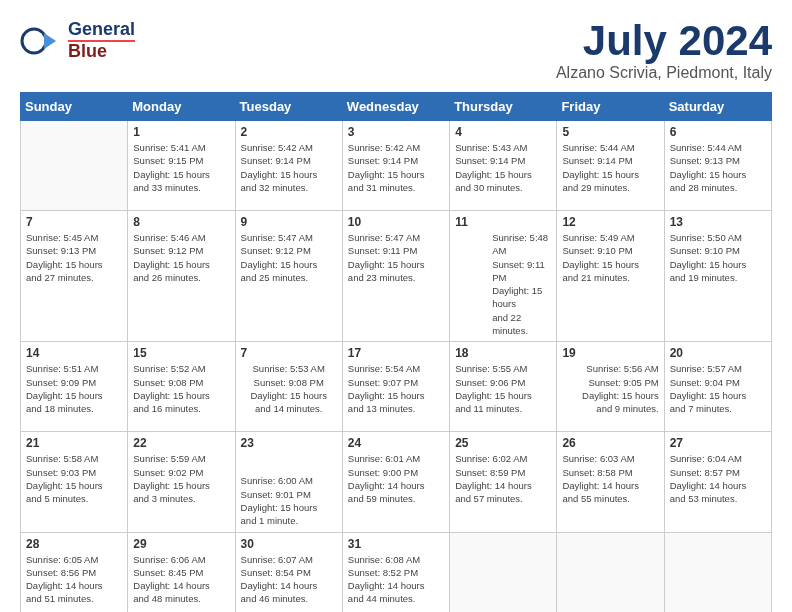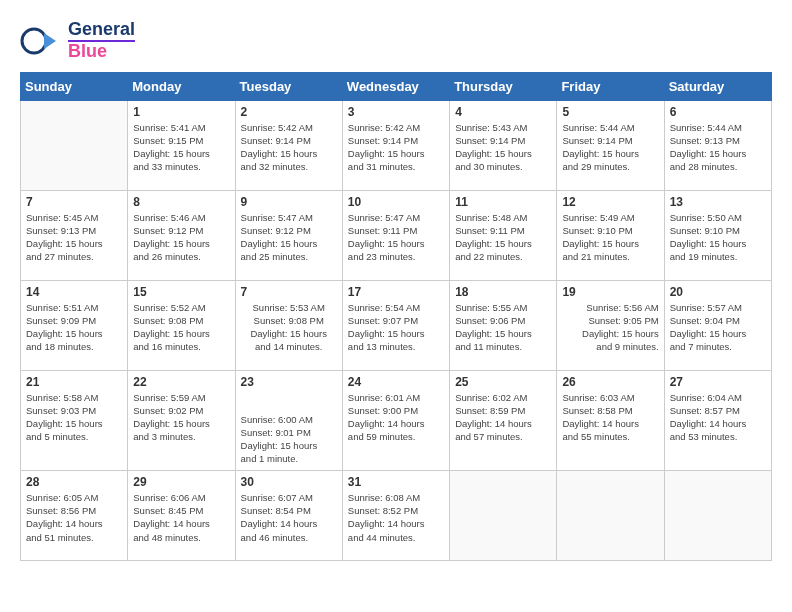--- a/index.html
+++ b/index.html
@@ -80,23 +80,27 @@
   <div class="logo">
     <div style="display:flex;align-items:center;gap:12px;">
       <div style="position:relative;width:36px;height:36px;">
         <svg width="36" height="36" viewBox="0 0 36 36">
           <circle cx="14" cy="18" r="12" fill="none" stroke="#1a3a6b" stroke-width="3"></circle>
           <polygon points="24,10 36,18 24,26" fill="#4a90d9"></polygon>
         </svg>
       </div>
       <div>
         <div style="font-size:18px;font-weight:bold;color:#1a3a6b;line-height:1.1;">General</div>
-        <div style="font-size:18px;font-weight:bold;color:#ec4899;line-height:1.1;border-top:2px solid #6d28d9;">Blue</div>
+        <div style="font-size:18px;font-weight:bold;color:#7f1d1d;line-height:1.1;border-top:2px solid #ef4444;">Blue</div>
       </div>
     </div>
+  </div>
+  <div class="title-block">
+    <div class="month-title">July 2024</div>
+    <div class="location-title">Alzano Scrivia, Piedmont, Italy</div>
   </div>
 </div>
 
 <table class="calendar">
   <thead>
     <tr id="weekday-header">
         <th>Sunday</th>
         <th>Monday</th>
         <th>Tuesday</th>
         <th>Wednesday</th>
@@ -175,21 +179,21 @@
         </td>
         <td>
           <span class="day-num">10</span>
           <div class="day-info" style="white-space: pre-line;">Sunrise: 5:47 AM
 Sunset: 9:11 PM
 Daylight: 15 hours
 and 23 minutes.</div>
         </td>
         <td>
           <span class="day-num">11</span>
-          <div class="day-info" style="white-space: pre-line;">Sunrise: 5:48 AM
+          <div class="day-info" style="white-space: pre-line; margin-left: 37px;">Sunrise: 5:48 AM
 Sunset: 9:11 PM
 Daylight: 15 hours
 and 22 minutes.</div>
         </td>
         <td>
           <span class="day-num">12</span>
           <div class="day-info" style="white-space: pre-line;">Sunrise: 5:49 AM
 Sunset: 9:10 PM
 Daylight: 15 hours
 and 21 minutes.</div>

